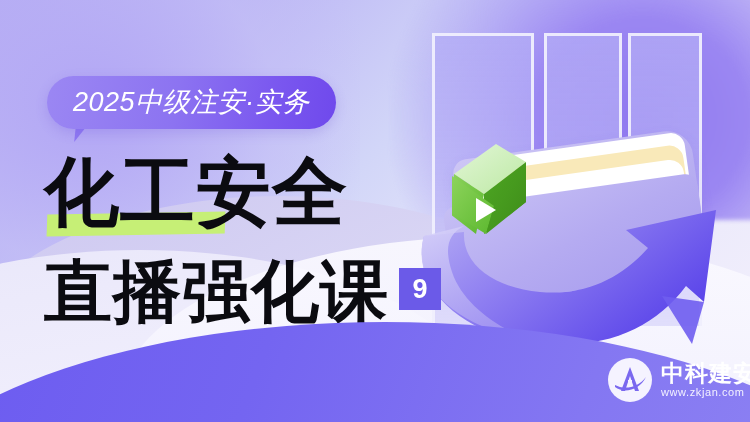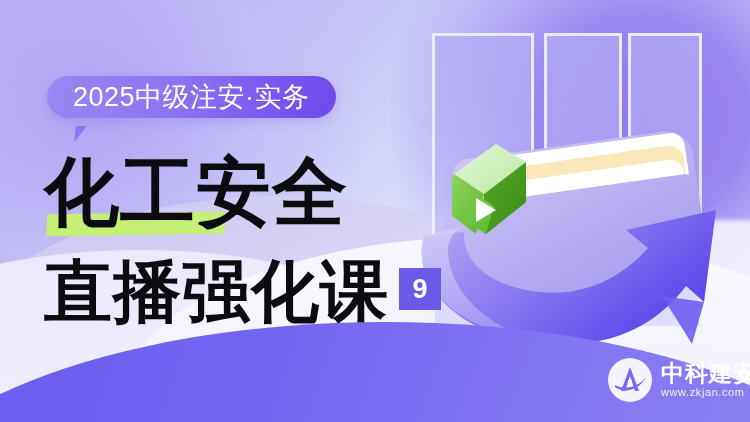--- a/index.html
+++ b/index.html
@@ -119,26 +119,27 @@
 
   
   .arrow-svg{position:absolute;left:404px;top:176px;width:330px;height:200px;}
 
   
   .cube{position:absolute;left:452px;top:140px;width:92px;height:96px;}
 
   
   .pill{
     position:absolute;left:47px;top:76px;
-    height:42px;
+    height:53px;
     padding:0 26px;
     display:flex;align-items:center;
     border-radius:27px;
     background:linear-gradient(100deg,#9b87f3 0%,#8c73f1 45%,#7a57ef 78%,#6f49ec 100%);
     box-shadow:0 4px 12px rgba(110,80,215,.22);
+    font-style:italic;
   }
   .pill-text{
     color:#ffffff;font-size:27px;line-height:1;letter-spacing:.5px;
     font-family:"Liberation Sans","DejaVu Sans",sans-serif;
     white-space:nowrap;
   }
   .pill-tail{
     position:absolute;left:75px;top:126px;
     width:0;height:0;
     border-left:11px solid #8e78f2;

